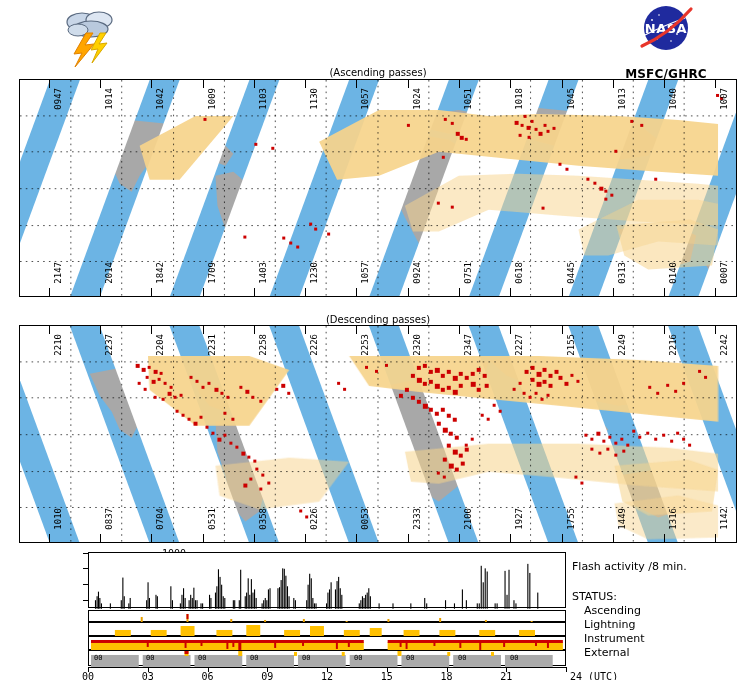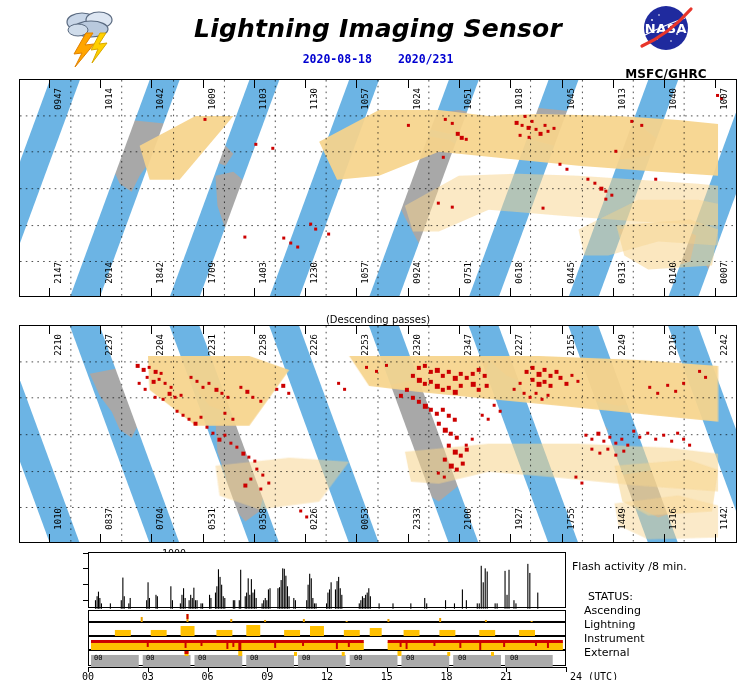--- a/index.html
+++ b/index.html
@@ -102,21 +102,21 @@
     font-size:10px; color:#000; transform:translateX(-50%);
     white-space:nowrap;
   }
   #utc-label {
     position:absolute; left:570px; top:123px;
     font-size:10px; font-family:"DejaVu Sans Mono", monospace;
   }
 
   #legend { position:absolute; left:572px; top:12px; width:184px; font-size:11px; color:#000; }
   #legend .l-flash { position:absolute; top:0; left:0; white-space:nowrap; }
-  #legend .l-status { position:absolute; top:30px; left:16px; }
+  #legend .l-status { position:absolute; top:30px; left:0; }
   #legend .l-item { position:absolute; left:12px; white-space:nowrap; }
   #legend .l-proc { top:44px; }
   #legend .l-ext  { top:58px; }
   #legend .l-inst { top:72px; }
   #legend .l-plat { top:86px; }
 </style>
 </head>
 <body>
 
 <div id="header">
@@ -125,26 +125,23 @@
     <g>
       <ellipse cx="24" cy="16" rx="15" ry="9" fill="#c8d6e8" stroke="#5a6a80" stroke-width="1.2"></ellipse>
       <ellipse cx="41" cy="14" rx="13" ry="8" fill="#dde6f2" stroke="#5a6a80" stroke-width="1.2"></ellipse>
       <ellipse cx="33" cy="23" rx="17" ry="8" fill="#b9c9dd" stroke="#5a6a80" stroke-width="1.2"></ellipse>
       <ellipse cx="20" cy="24" rx="10" ry="6" fill="#cfdceb" stroke="#5a6a80" stroke-width="1"></ellipse>
       <polygon points="28,27 16,48 24,47 17,61 36,38 27,39 35,27" fill="#ffa500" stroke="#e08000" stroke-width="1"></polygon>
       <polygon points="42,27 33,44 40,43 34,57 49,37 41,38 48,27" fill="#ffd000" stroke="#d8a800" stroke-width="1"></polygon>
     </g>
   </svg>
 
-  <div id="title">Lightning Imaging Sensor</div>
-
-  <div id="datebar">
-    <span>2020-08-18</span><span class="gap"></span><span>2020/231</span>
-  </div>
-
+
+
+  <div id="ascending-label" class="pass-label">(Ascending passes)</div>
 
   <div id="nasa-wrap">
     <svg id="nasa-logo" viewBox="0 0 62 50">
       <circle cx="31" cy="24" r="22" fill="#1f2a9e"></circle>
       <path d="M10 31 Q 28 22 50 14" stroke="#ffffff" stroke-width="1.1" fill="none"></path>
       <circle cx="17" cy="16" r="0.9" fill="#fff"></circle>
       <circle cx="24" cy="11" r="0.8" fill="#fff"></circle>
       <circle cx="42" cy="30" r="0.9" fill="#fff"></circle>
       <circle cx="22" cy="35" r="0.8" fill="#fff"></circle>
       <circle cx="36" cy="37" r="0.8" fill="#fff"></circle>

